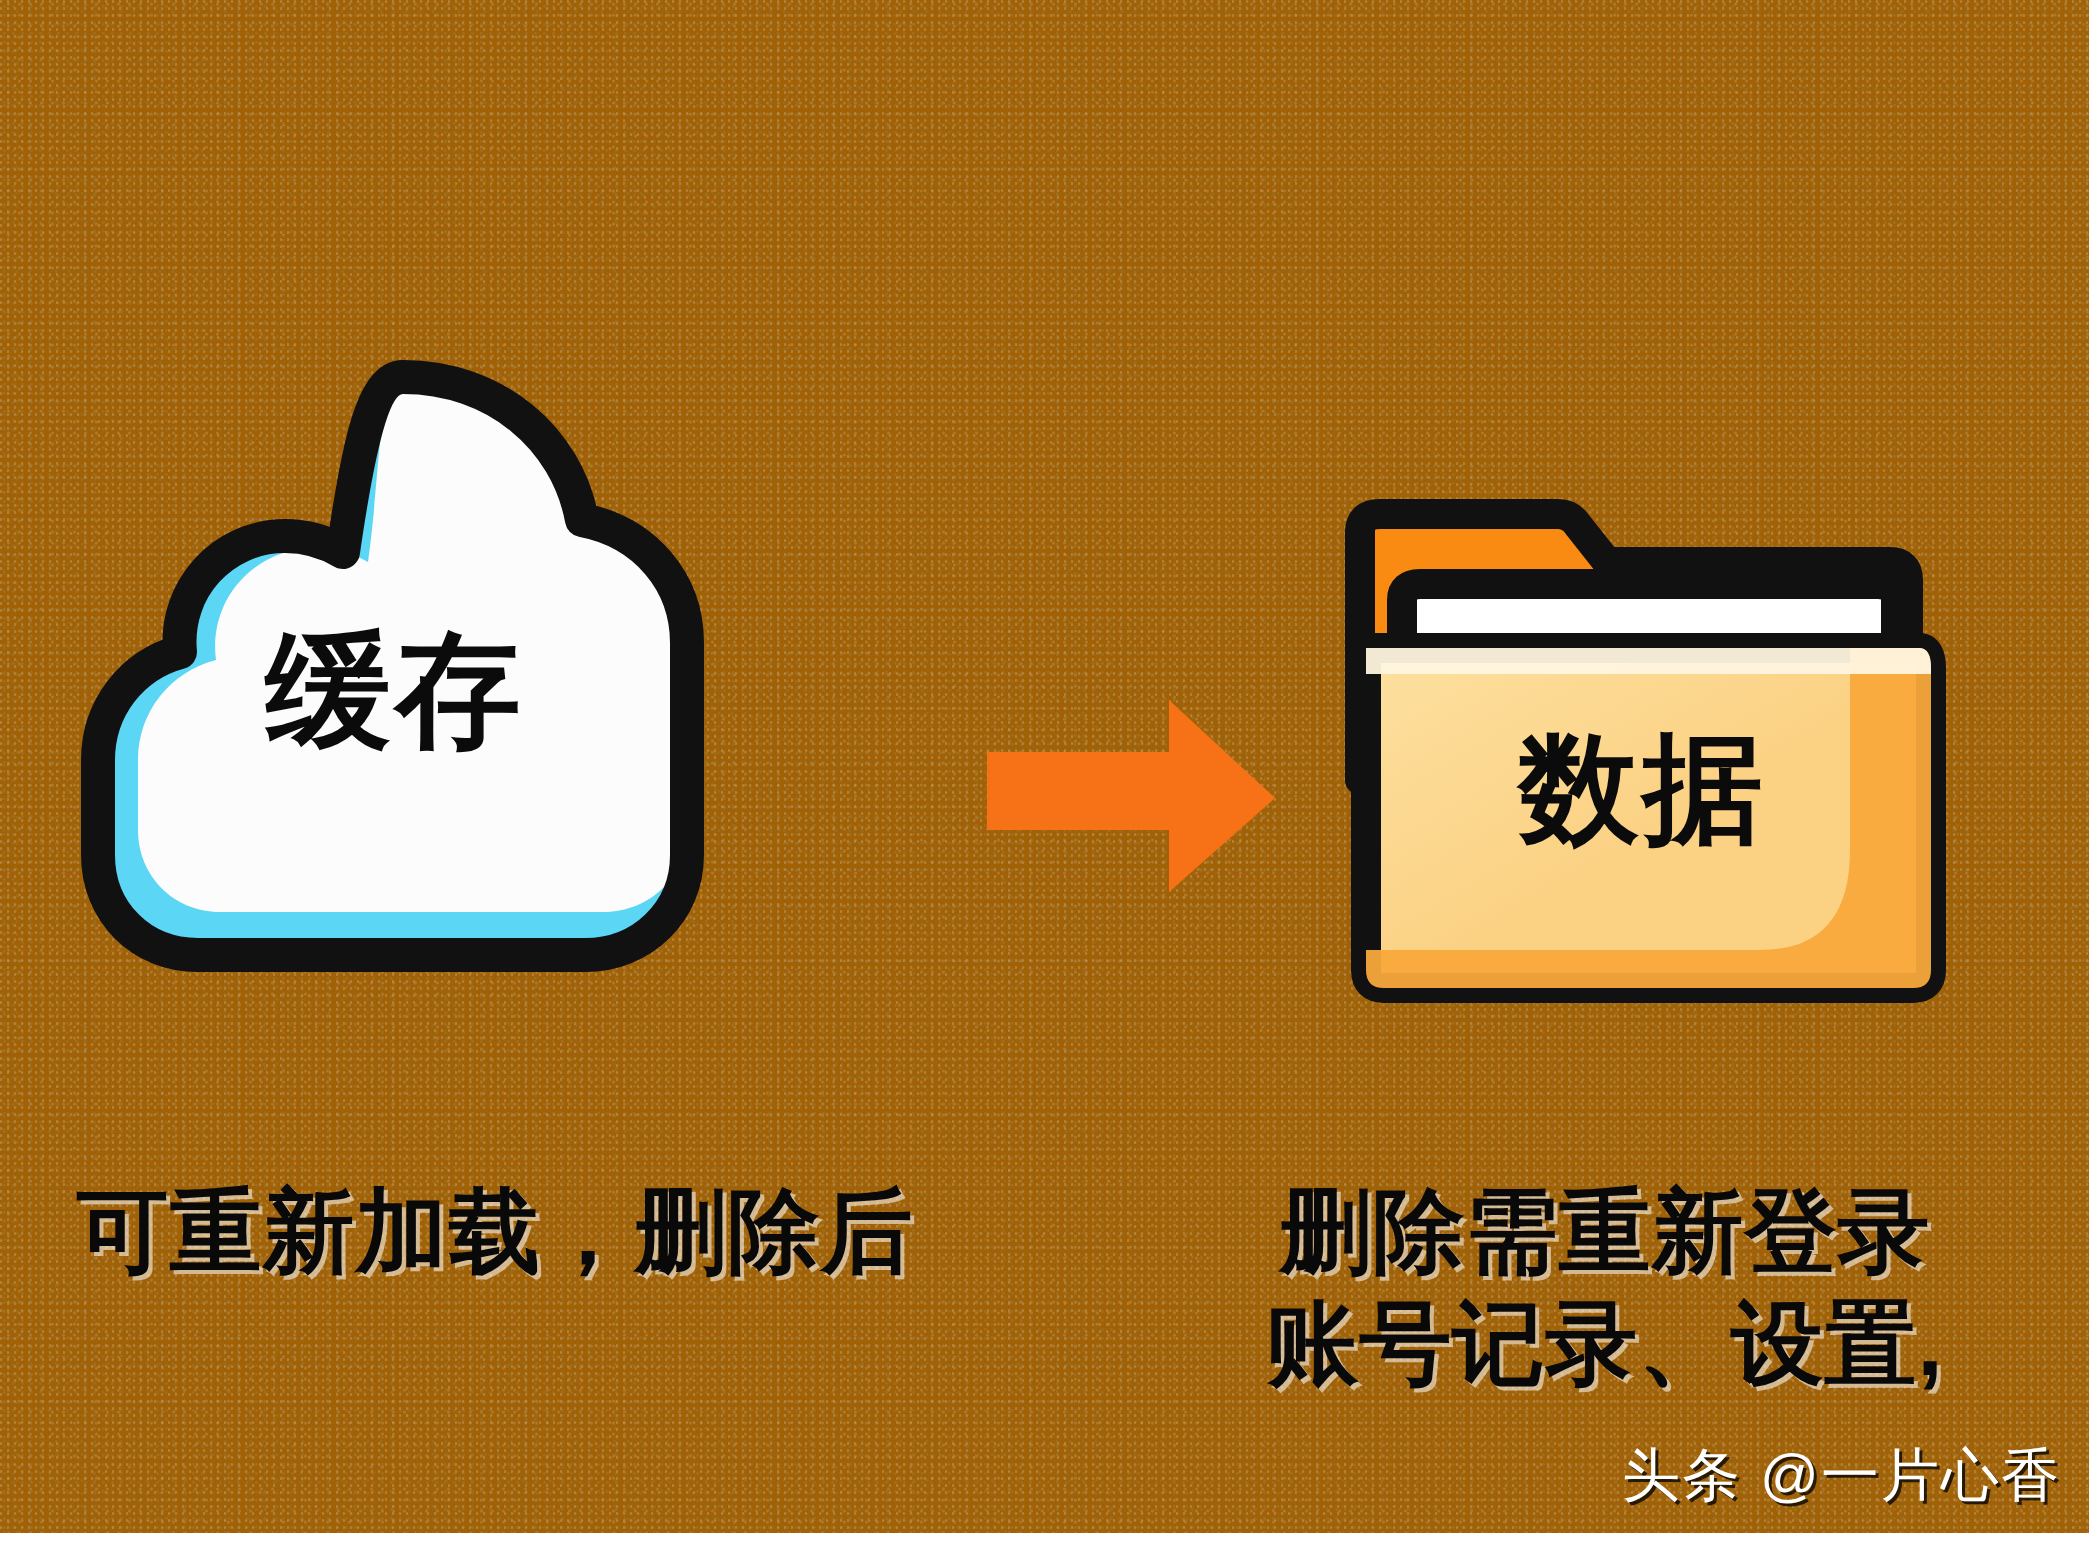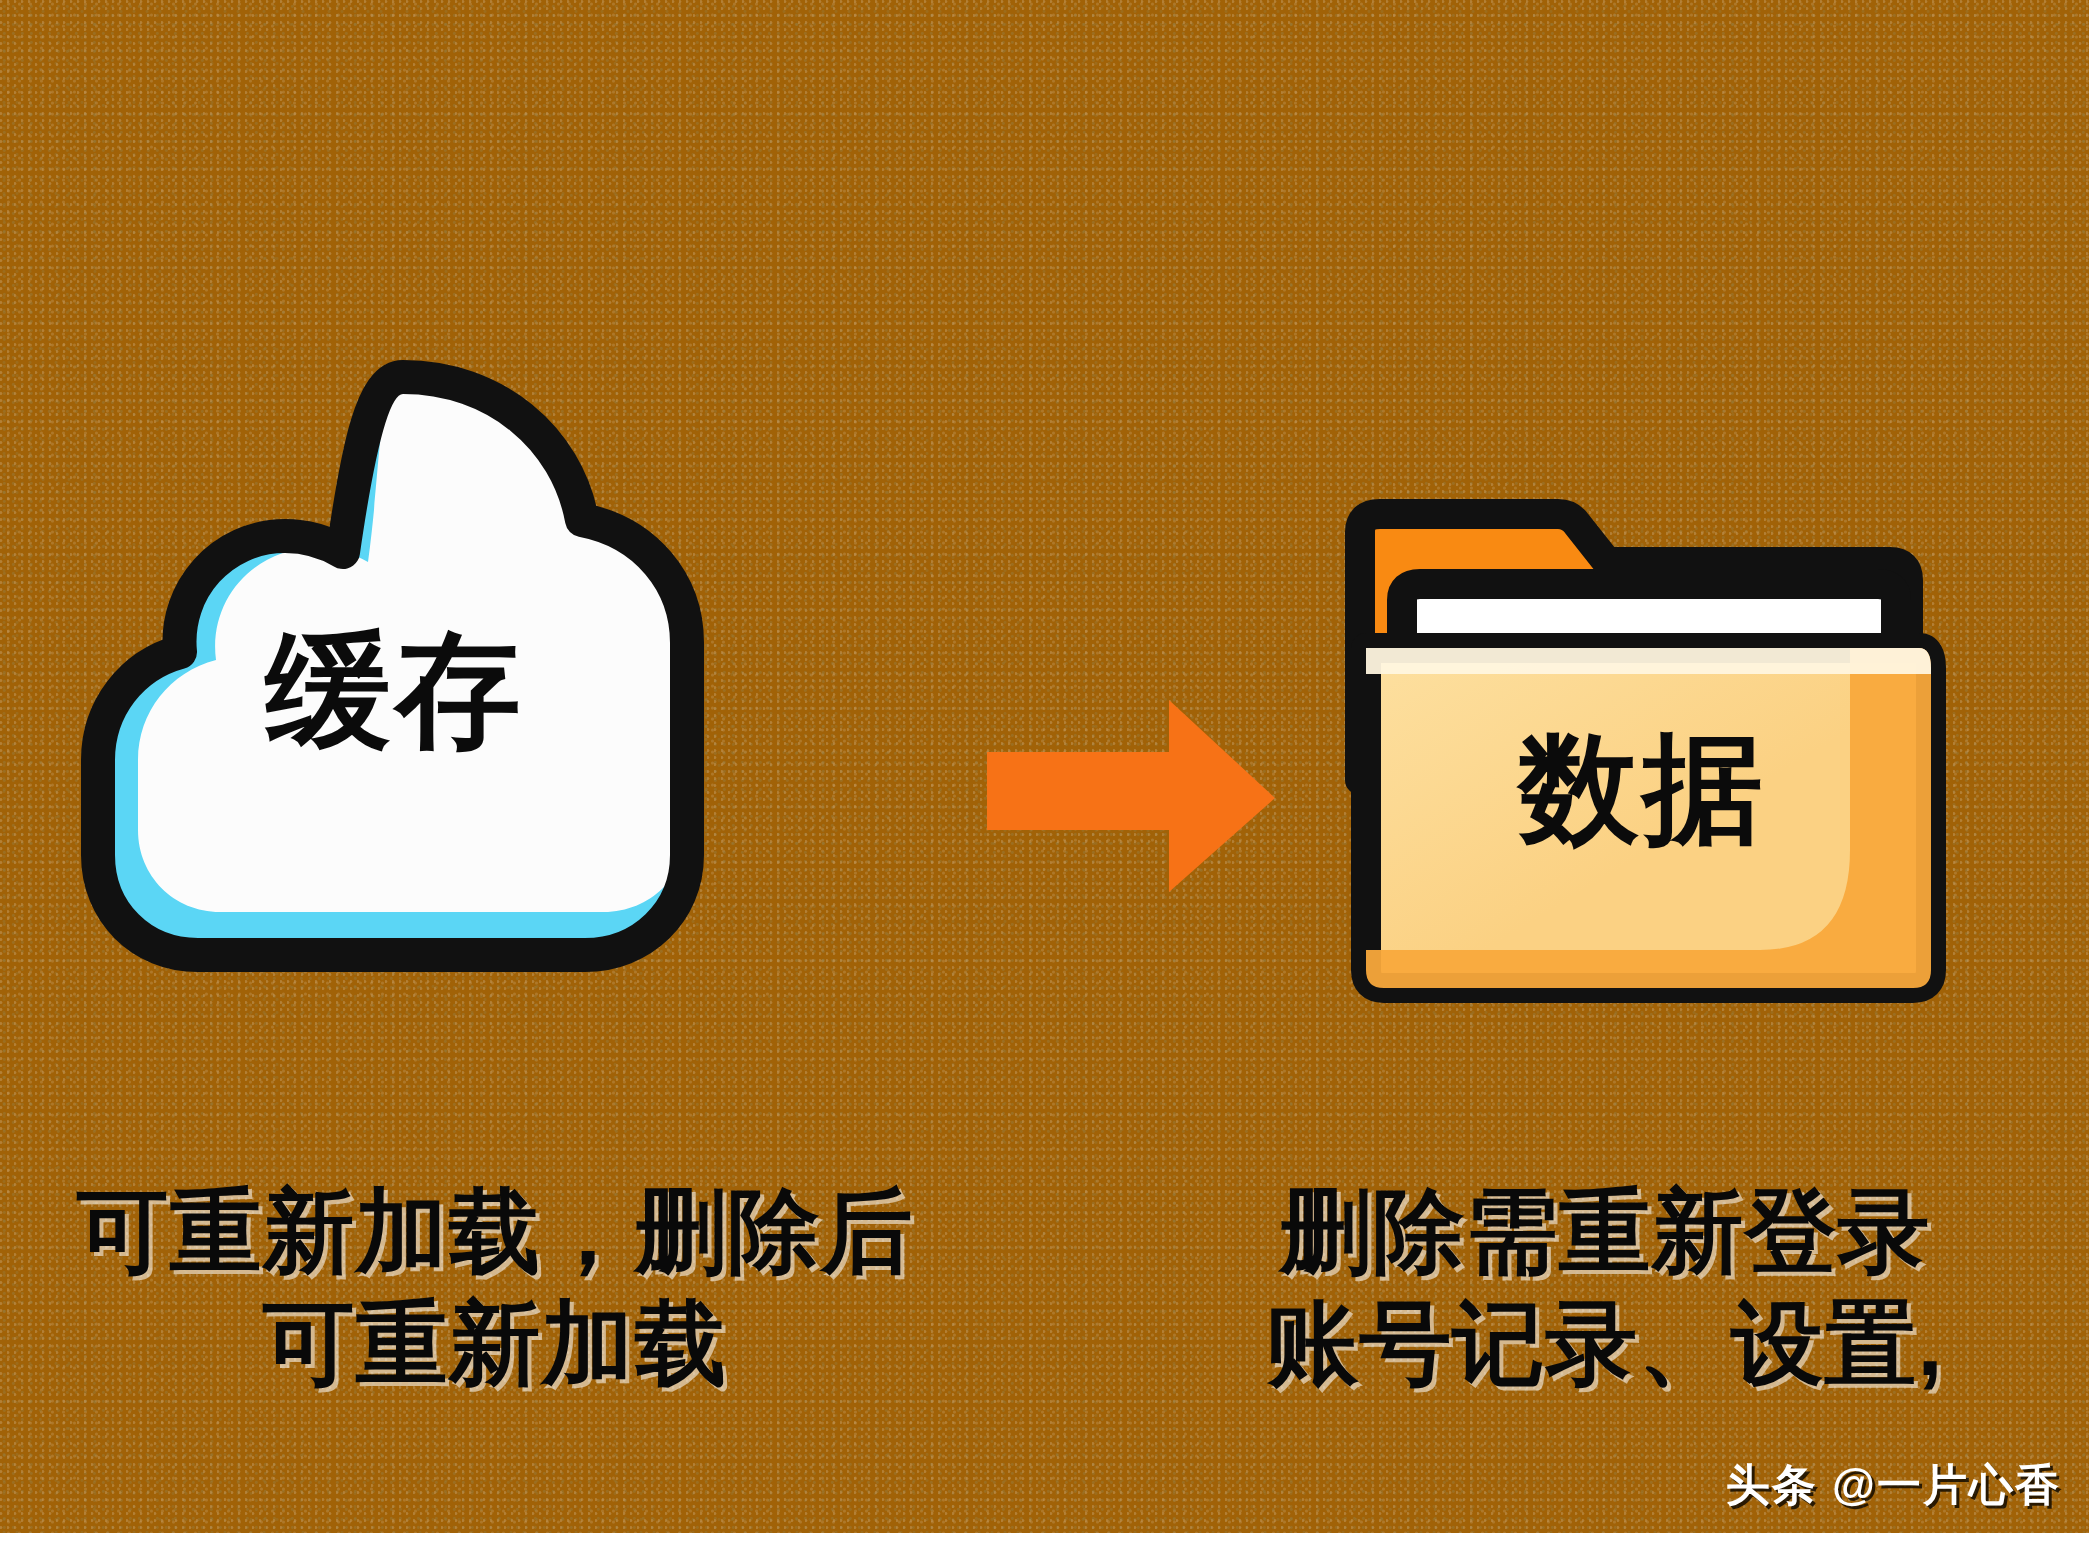--- a/index.html
+++ b/index.html
@@ -98,22 +98,22 @@
   }
   .caption .line { display: block; white-space: nowrap; }
   #caption-left  { left: 30px;   top: 1175px; width: 930px; }
   #caption-right { left: 1140px; top: 1175px; width: 930px; }
 
   
   #watermark {
     position: absolute;
     right: 28px;
     bottom: 18px;
-    font-size: 44px;
-    font-weight: 700;
+    font-size: 58px;
+    font-weight: 400;
     color: #ffffff;
     letter-spacing: 2px;
     white-space: nowrap;
     text-shadow: 3px 3px 0 rgba(0,0,0,.75);
     margin-top: 40px;
   }
 </style>
 </head>
 <body>
 
@@ -233,21 +233,20 @@
         <g clip-path="url(#frontClip)">
           <rect x="36" y="168" width="565" height="26" fill="#FFF6DF" opacity=".95"></rect>
         </g>
       </g>
     </svg>
     <div class="folder-label">数据</div>
   </div>
 
   <div id="caption-left" class="caption">
     <span class="line">可重新加载，删除后</span>
-    <span class="line">可重新加载</span>
   </div>
 
   <div id="caption-right" class="caption">
     <span class="line">删除需重新登录</span>
     <span class="line">账号记录、设置,</span>
   </div>
 
   <div id="watermark">头条 @一片心香</div>
 
 </div>

